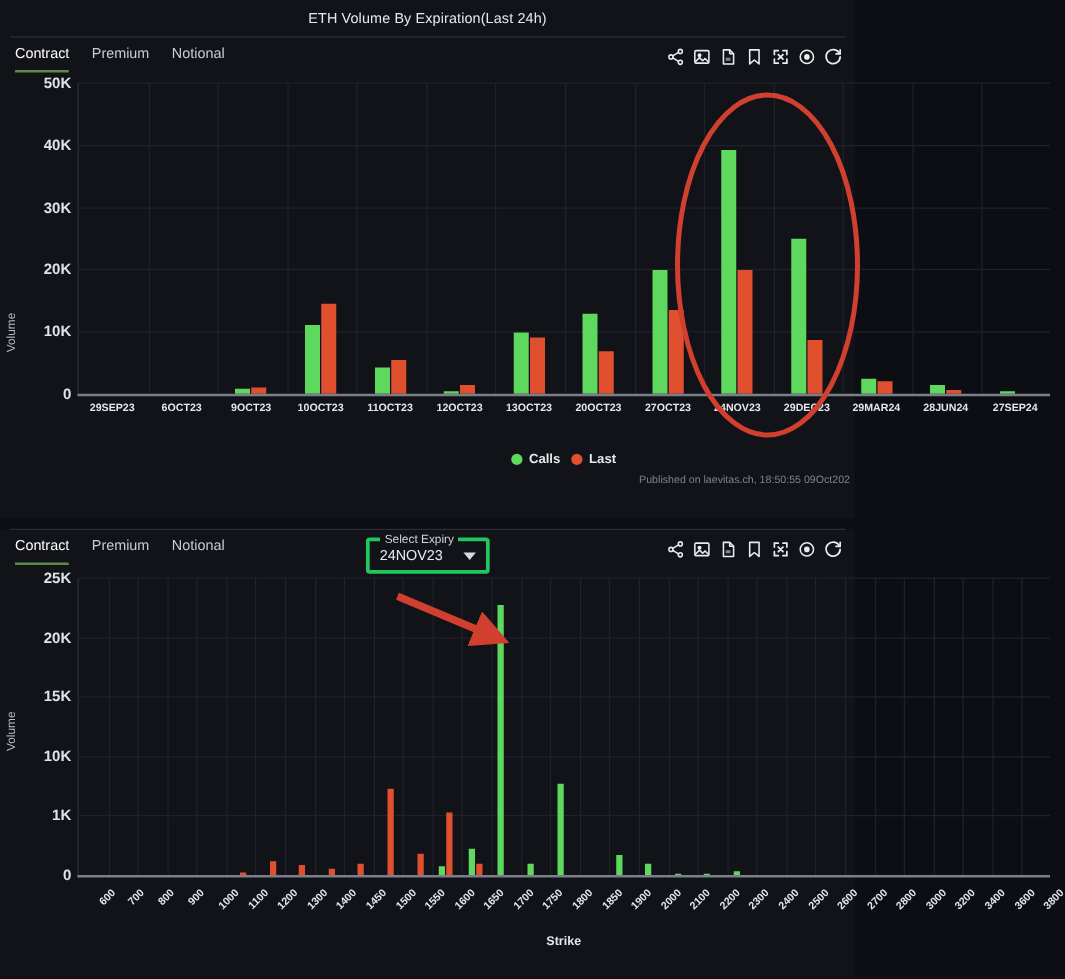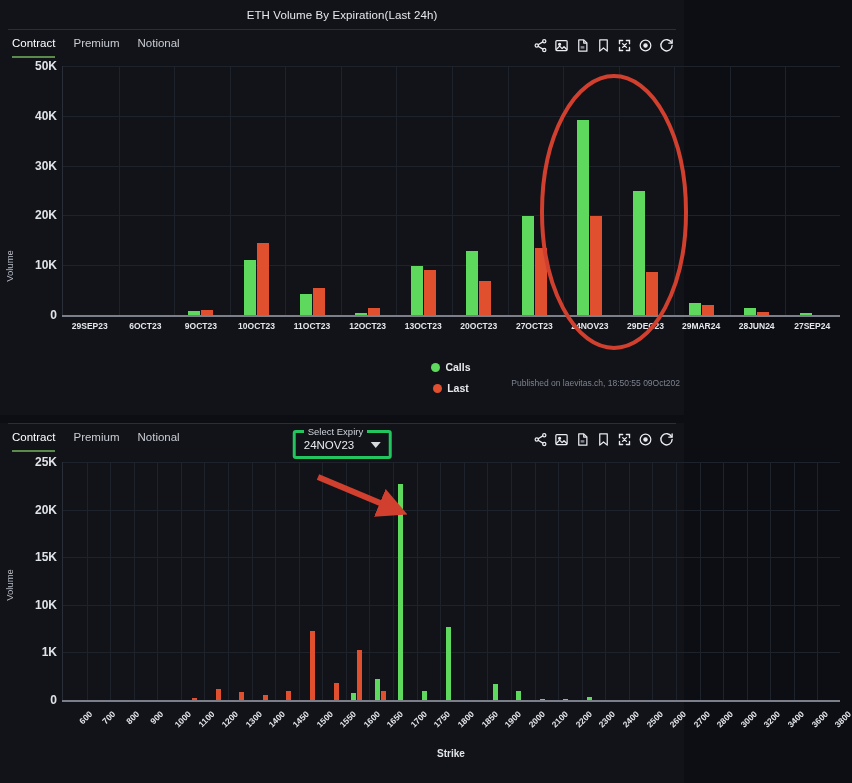--- a/index.html
+++ b/index.html
@@ -164,21 +164,20 @@
     text-align: center;
   }
   .legend {
     position: absolute;
     display: flex;
     gap: 9px;
     align-items: center;
     font-size: 10.5px;
     font-weight: bold;
     color: #e6e8ec;
-    flex-direction: column;
   }
   .legend-item { display: flex; align-items: center; gap: 5px; }
   .dot { width: 9px; height: 9px; border-radius: 50%; display: inline-block; }
   .published {
     position: absolute;
     right: 4px;
     font-size: 8.5px;
     color: #7d828d;
     white-space: nowrap;
   }

